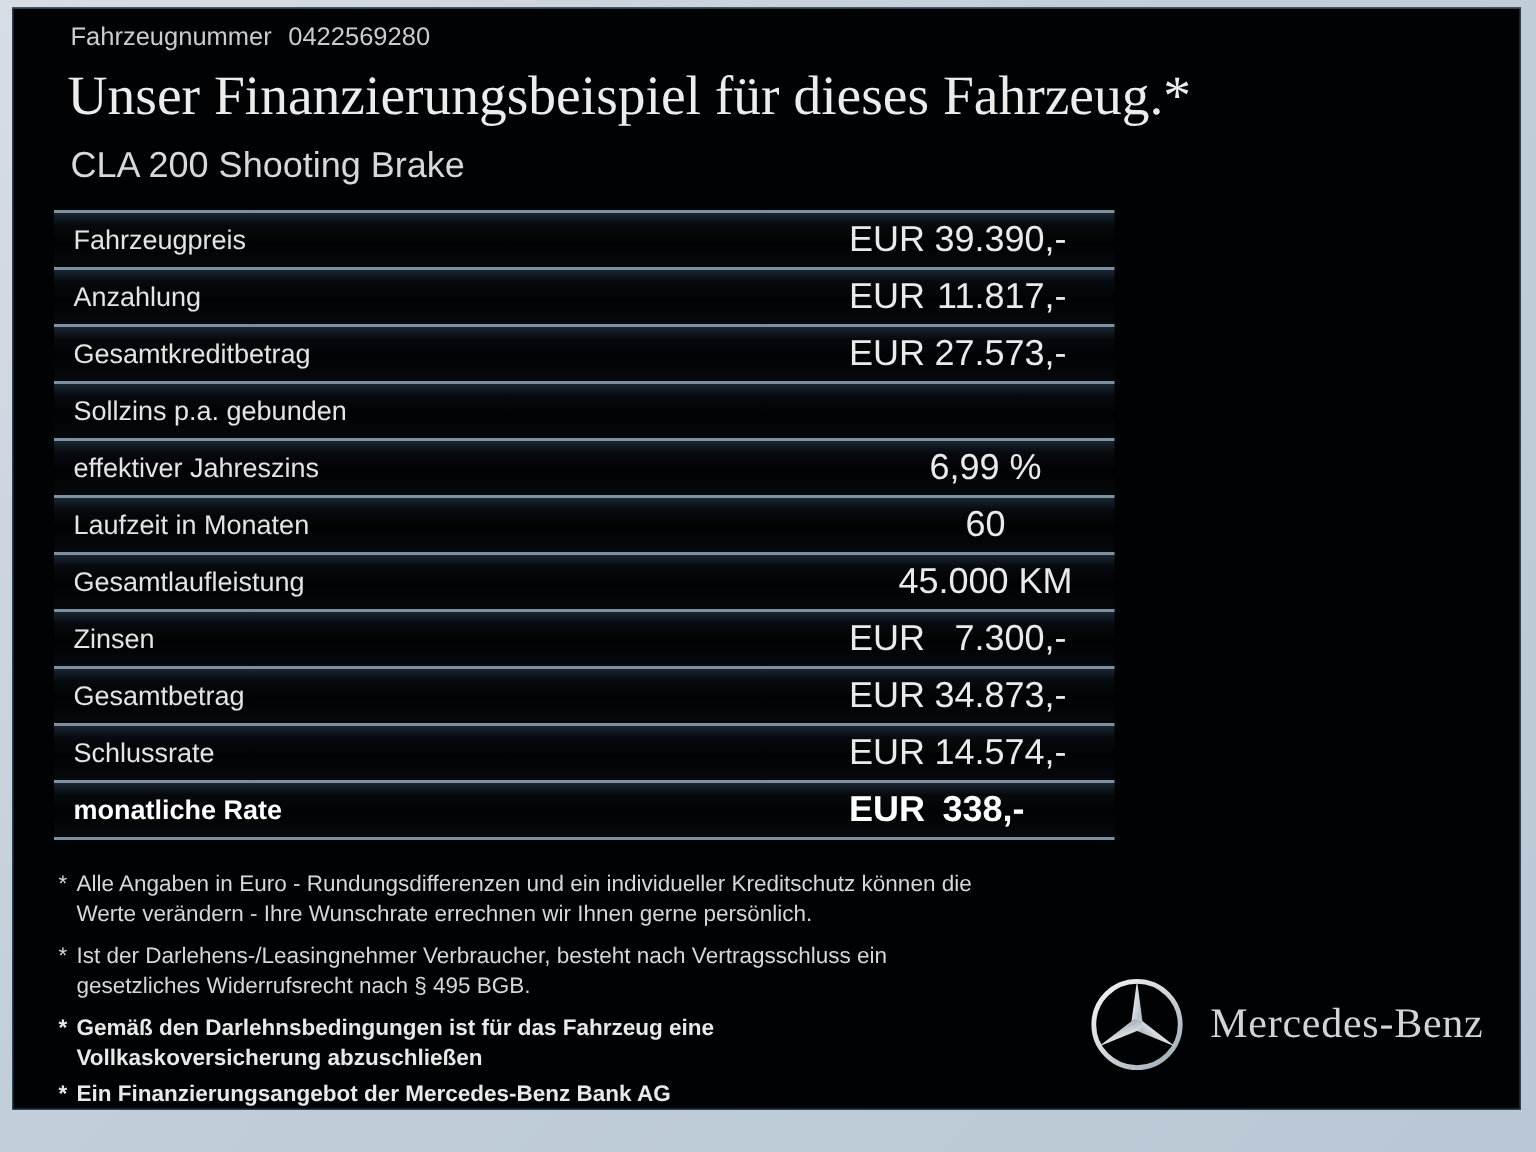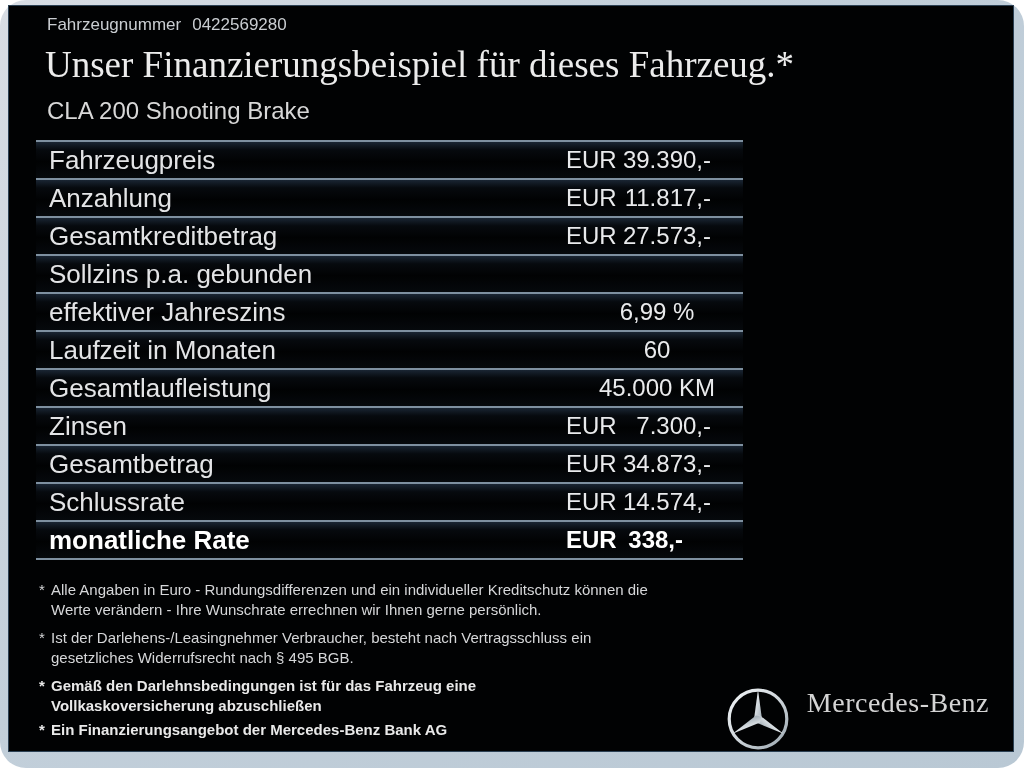--- a/index.html
+++ b/index.html
@@ -2,22 +2,21 @@
 <html><head>
 <meta charset="utf-8">
 <style>
   * { margin: 0; padding: 0; box-sizing: border-box; }
   html, body { width: 1024px; height: 768px; overflow: hidden; }
   body { font-family: "Liberation Sans", sans-serif; }
 
   .frame {
     width: 1024px; height: 768px;
     background: linear-gradient(135deg, #d8dde4 0%, #c2cfda 40%, #b9c8d4 100%);
-    padding: 5px 10px 16px 8px;
-    border-radius: 26px;
+    padding: 5px 10px 28px 8px;
   }
   .canvas {
     position: relative;
     width: 100%; height: 100%;
     background: #010203;
     border: 1px solid #2c4154;
     overflow: hidden;
   }
 
   .vehicle-line {
@@ -50,21 +49,21 @@
   .finance-row {
     height: 38px;
     display: flex;
     align-items: center;
     justify-content: space-between;
     border-bottom: 2px solid #7e90a0;
     background: linear-gradient(180deg, rgba(46,66,90,0.55) 0%, rgba(16,24,34,0.35) 22%, rgba(0,0,0,0) 55%, rgba(20,30,42,0.25) 100%);
   }
   .row-label {
     padding-left: 13px;
-    font-size: 26px;
+    font-size: 18px;
     color: #e3e4e6;
     white-space: nowrap;
   }
   .row-value {
     width: 192px;
     display: flex;
     align-items: center;
     font-size: 24px;
     color: #e9eaec;
   }
@@ -84,23 +83,23 @@
     line-height: 19.5px;
     color: #d6d7d9;
   }
   .footnote .marker { width: 12px; flex: none; }
   .footnote .fn-text { white-space: pre-line; }
   .footnote.bold { font-weight: bold; color: #e9e9e9; margin-bottom: 5px; }
 
   .brand {
     position: absolute;
     right: 24px;
-    bottom: 0;
-    display: flex;
-    align-items: flex-start;
+    bottom: 24px;
+    display: flex;
+    align-items: center;
     gap: 17px;
   }
   .star { width: 64px; height: 64px; }
   .brand-name {
     font-family: "Liberation Serif", "DejaVu Serif", serif;
     font-size: 28px;
     color: #d4d4d4;
     letter-spacing: 0.5px;
   }
 </style>

